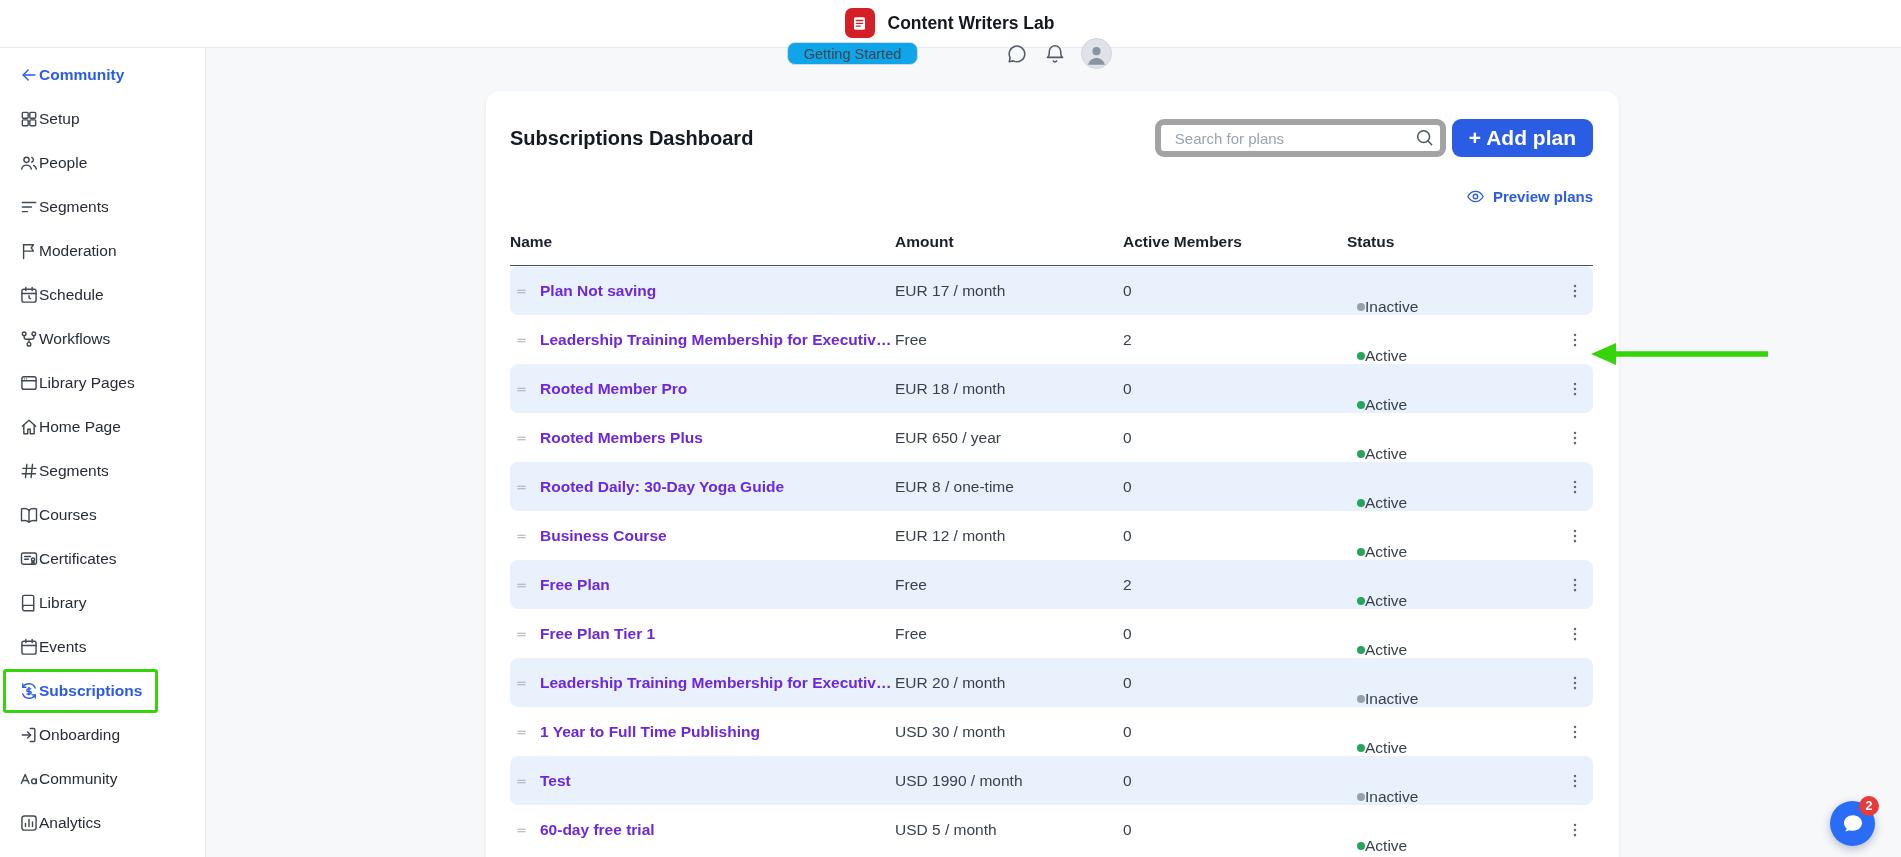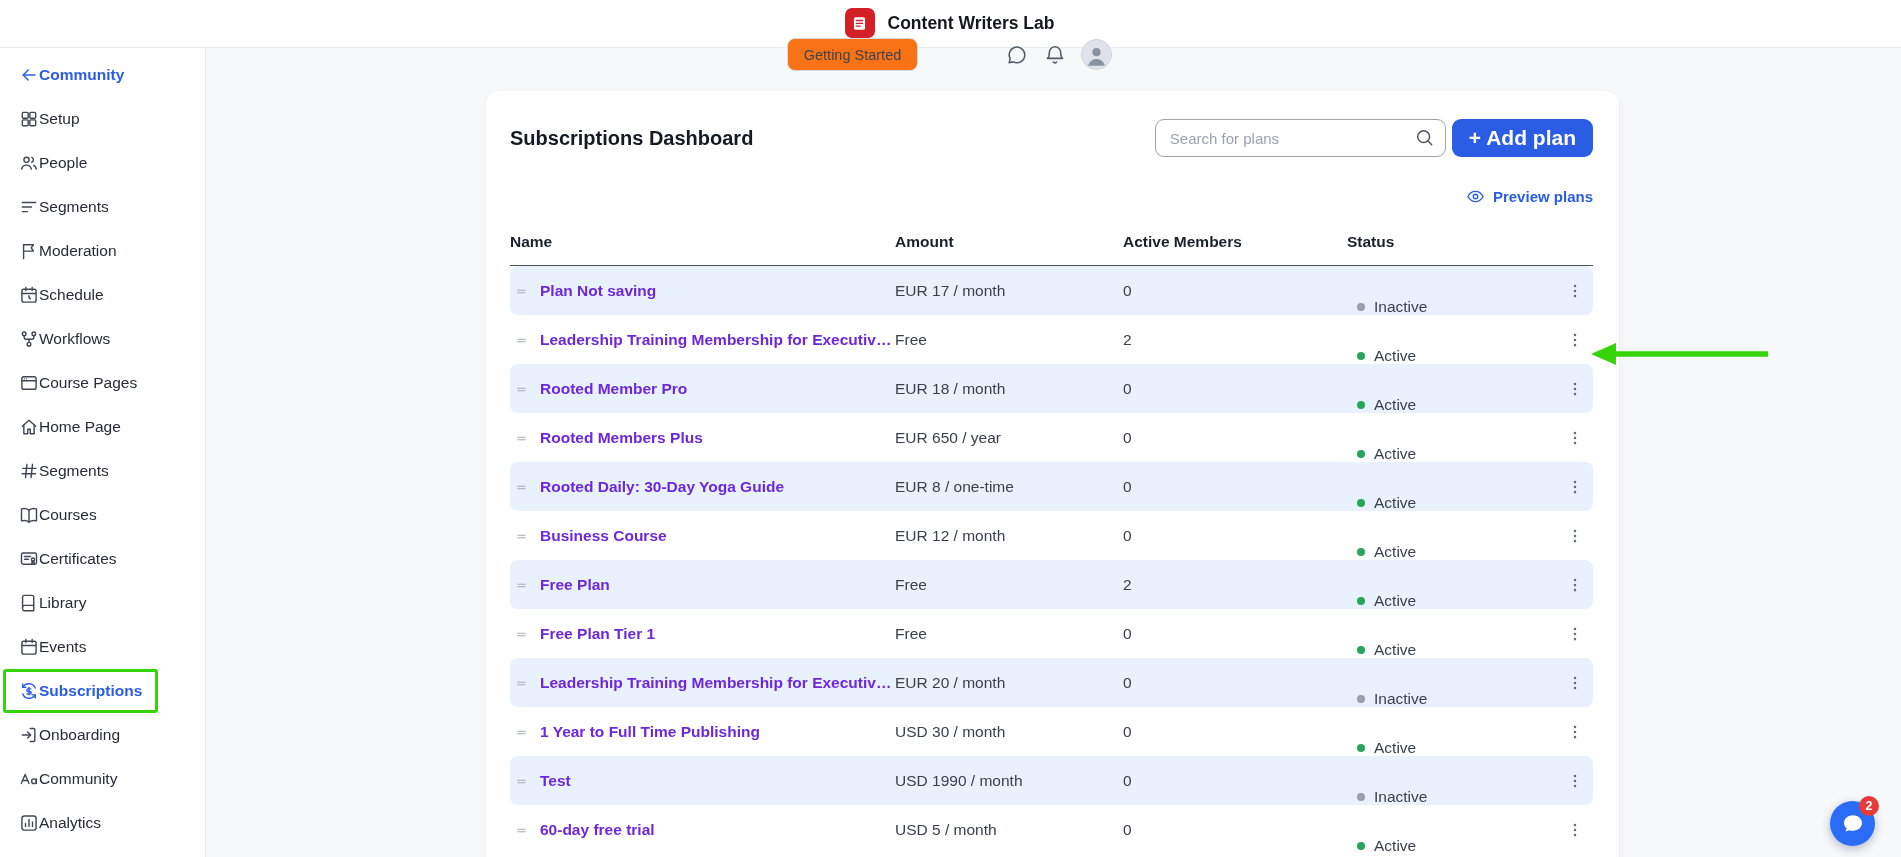--- a/index.html
+++ b/index.html
@@ -16,21 +16,21 @@
   
   .topbar{position:absolute;top:0;left:0;width:1901px;height:48px;background:#fff;
     border-bottom:1px solid #e8eaee;display:flex;align-items:center;justify-content:space-between;
     padding:8px 24px 0 22px;z-index:20;flex-direction:column;}
   .h-left{display:flex;align-items:center;gap:13px;}
   .logo{width:30px;height:30px;border-radius:7px;background:var(--logo-red);
     display:flex;align-items:center;justify-content:center;cursor:pointer;}
   .logo svg{width:19px;height:19px;}
   .h-title{font-size:17.5px;font-weight:700;color:#14181f;}
   .h-right{display:flex;align-items:center;}
-  .gs-btn{height:33px;padding:0 16px;border:1px solid #d5d9e0;background:#f97316;border-radius:8px;
+  .gs-btn{height:23px;padding:0 16px;border:1px solid #d5d9e0;background:#0ea5e9;border-radius:8px;
     font-family:inherit;font-size:14.5px;color:#3d444e;font-weight:500;cursor:pointer;margin-right:72px;}
   .h-icon{width:22px;height:22px;color:#525b68;margin-left:16px;cursor:pointer;}
   .h-icon svg{width:100%;height:100%;}
   .avatar{width:31px;height:31px;border-radius:50%;background:#dfe3e9;margin-left:15px;overflow:hidden;
     display:flex;align-items:flex-end;justify-content:center;cursor:pointer;border:1px solid #d0d5dc;}
   .avatar svg{width:27px;height:27px;}
   
   .sidebar{position:absolute;top:48px;left:0;width:206px;height:809px;background:#fff;
     border-right:1px solid #e8eaee;padding-top:5px;z-index:10;}
   .side-item{height:44px;display:flex;align-items:center;padding:0 8px 0 19px;
@@ -42,21 +42,21 @@
   .ann-box{position:absolute;left:3px;top:0px;width:155px;height:44px;border:3px solid var(--green);
     border-radius:3px;pointer-events:none;}
   
   .main{position:absolute;top:48px;left:206px;width:1695px;height:809px;}
   .card{position:absolute;left:280px;top:43px;width:1133px;height:860px;background:#fff;
     border-radius:14px;box-shadow:0 1px 2px rgba(23,28,38,.06),0 2px 6px rgba(23,28,38,.05);}
   .card-top{display:flex;align-items:center;justify-content:space-between;padding:28px 26px 0 24px;}
   .page-title{font-size:20px;font-weight:700;color:#141a22;}
   .top-right{display:flex;align-items:center;}
   .search-box{position:relative;width:291px;height:38px;}
-  .search-box input{width:100%;height:100%;border:1px solid #a3a3a3;border-radius:9px;
+  .search-box input{width:100%;height:100%;border:6px solid #a3a3a3;border-radius:9px;
     padding:0 40px 0 14px;font-size:15px;font-family:inherit;color:#1c222b;outline:none;background:#fff;}
   .search-box input::placeholder{color:#9aa3b0;}
   .search-ic{position:absolute;right:11px;top:8px;width:21px;height:21px;color:#4c545f;pointer-events:none;}
   .search-ic svg{width:100%;height:100%;}
   .add-plan{margin-left:6px;height:38px;padding:0 17px;border:none;border-radius:9px;
     background:var(--accent);color:#fff;font-size:21px;font-weight:600;font-family:inherit;cursor:pointer;}
   .preview-row{display:flex;justify-content:flex-end;padding:30px 26px 0 24px;}
   .preview-link{display:flex;align-items:center;gap:8px;color:var(--accent);font-size:15px;
     font-weight:700;cursor:pointer;text-decoration:none;}
   .preview-link .p-ic{width:19px;height:19px;}
@@ -65,21 +65,21 @@
   .table{margin-top:26px;padding:0 26px 0 24px;}
   .thead,.trow{display:grid;grid-template-columns:30px 355px 228px 224px 210px 36px;align-items:center;}
   .thead{height:34px;padding-bottom:13px;border-bottom:1px solid #49525f;
     font-size:15.5px;font-weight:700;color:#1a212b;}
   .th-name{grid-column:1 / span 2;}
   .trow{height:49px;border-radius:8px;font-size:15.5px;color:#39414c;}
   .trow.alt{background:var(--row-alt);}
   .c-handle{display:flex;justify-content:flex-start;padding-left:4px;color:#a6adb7;cursor:grab;}
   .c-handle svg{width:15px;height:15px;}
   .c-name{font-weight:600;color:#6d28d9;white-space:nowrap;overflow:hidden;text-overflow:ellipsis;}
-  .c-status{display:flex;align-items:center;gap:9px;padding-left:10px;margin-top:32px;}
+  .c-status{display:flex;align-items:center;padding-left:10px;margin-top:32px;}
   .dot{width:8px;height:8px;border-radius:50%;flex-shrink:0;}
   .dot.on{background:var(--dot-active);}
   .dot.off{background:var(--dot-inactive);}
   .c-menu{display:flex;justify-content:center;}
   .kebab{width:26px;height:26px;display:flex;align-items:center;justify-content:center;
     color:#636b76;cursor:pointer;border-radius:6px;background:transparent;border:none;padding:0;}
   .kebab svg{width:18px;height:18px;}
   
   .annotation-arrow{position:absolute;left:1586px;top:336px;z-index:30;pointer-events:none;}
   .annotation-arrow line{stroke:var(--green);}
@@ -202,21 +202,21 @@
       <span class="s-label">Workflows</span>
     </div>
     <div class="side-item">
       <span class="s-icon">
         <svg viewBox="0 0 24 24" fill="none" stroke="currentColor" stroke-width="1.7" stroke-linecap="round" stroke-linejoin="round">
           <rect x="3.5" y="4.5" width="17" height="15" rx="2.2"></rect>
           <path d="M3.5 9.2h17"></path>
           <path d="M6.5 7h.01M9 7h.01"></path>
         </svg>
       </span>
-      <span class="s-label">Course Pages</span>
+      <span class="s-label">Library Pages</span>
     </div>
     <div class="side-item">
       <span class="s-icon">
         <svg viewBox="0 0 24 24" fill="none" stroke="currentColor" stroke-width="1.7" stroke-linecap="round" stroke-linejoin="round">
           <path d="m4 11 8-7 8 7"></path>
           <path d="M5.8 9.5V20h4.7v-5.4h3V20h4.7V9.5"></path>
         </svg>
       </span>
       <span class="s-label">Home Page</span>
     </div>

